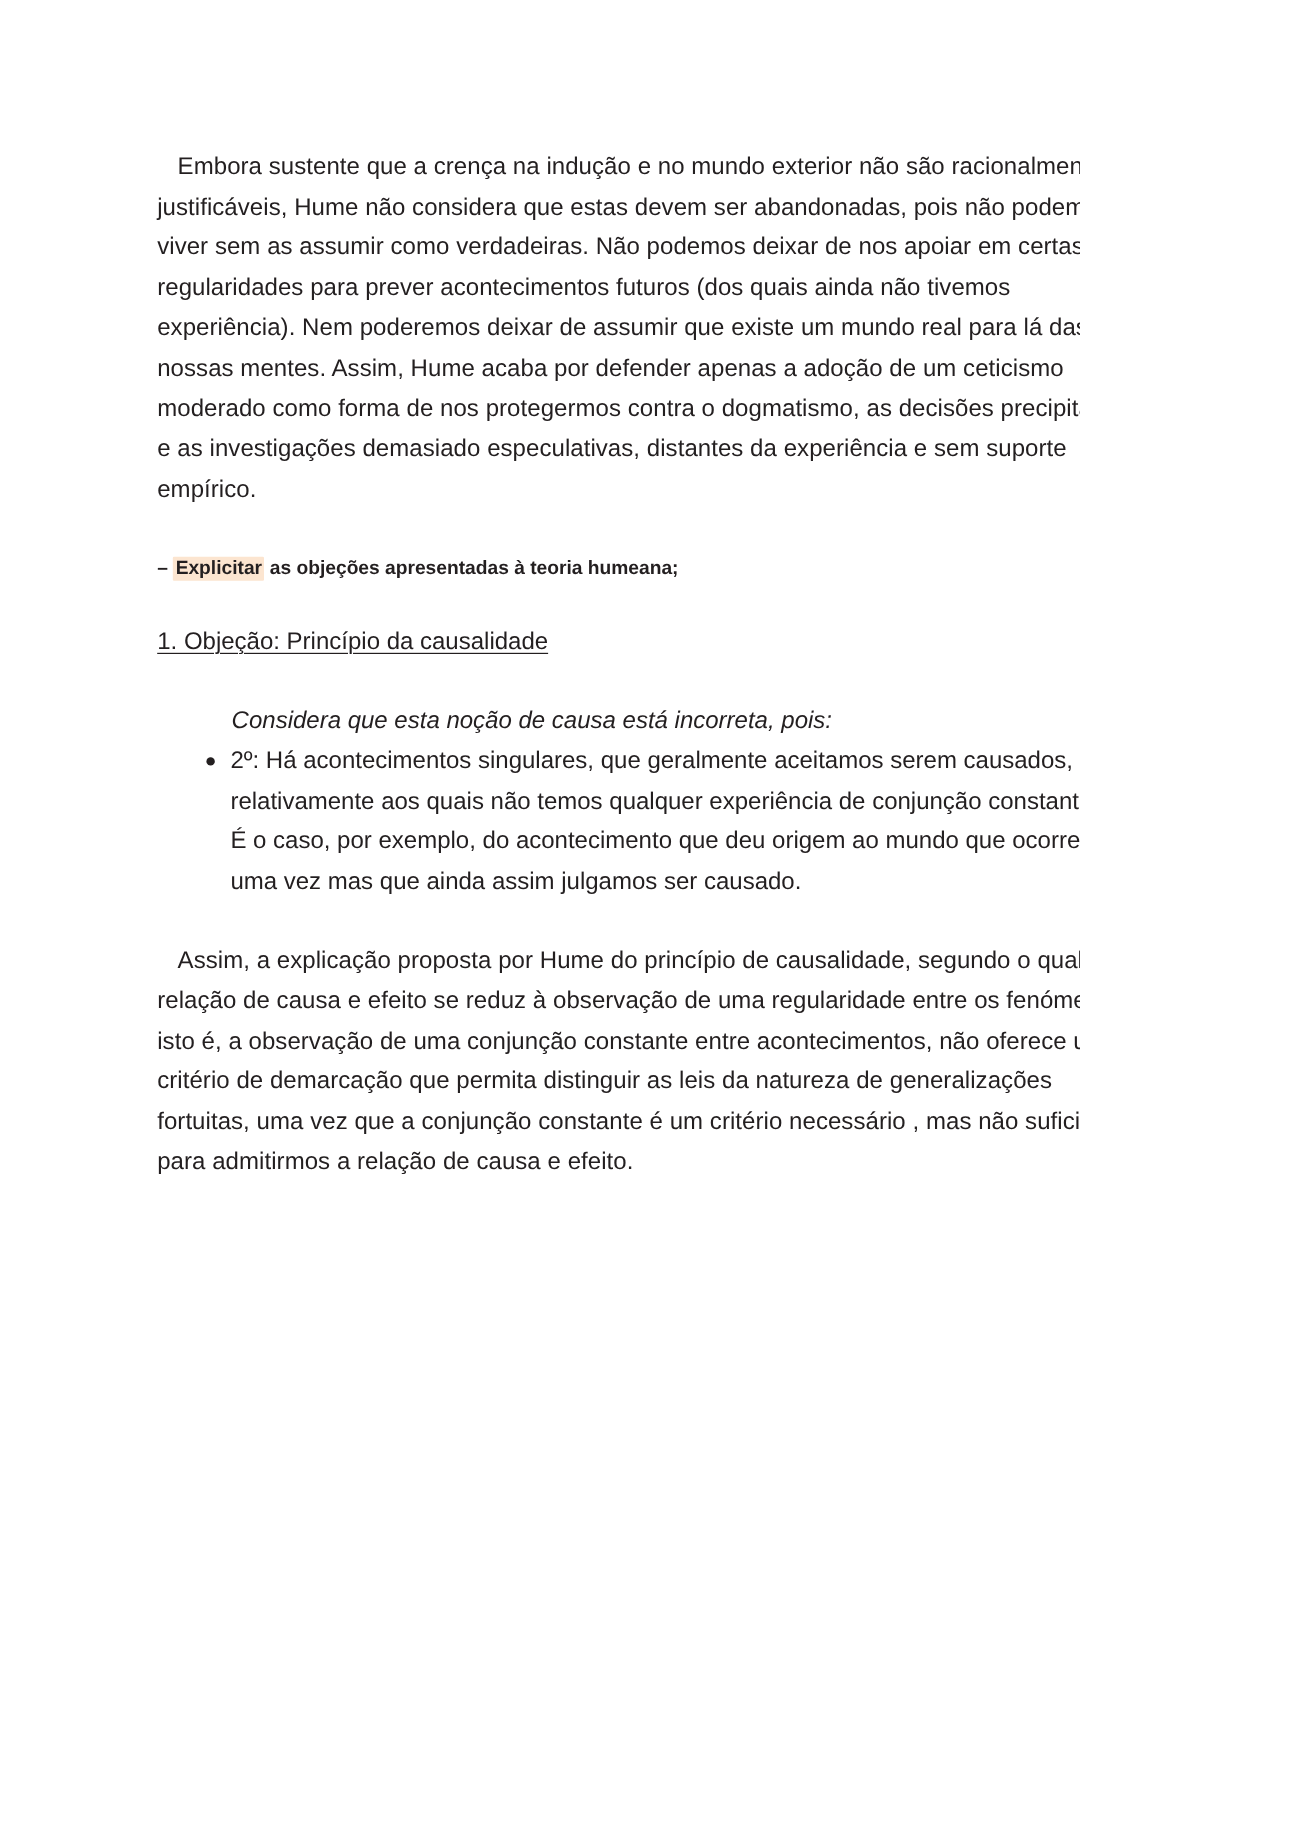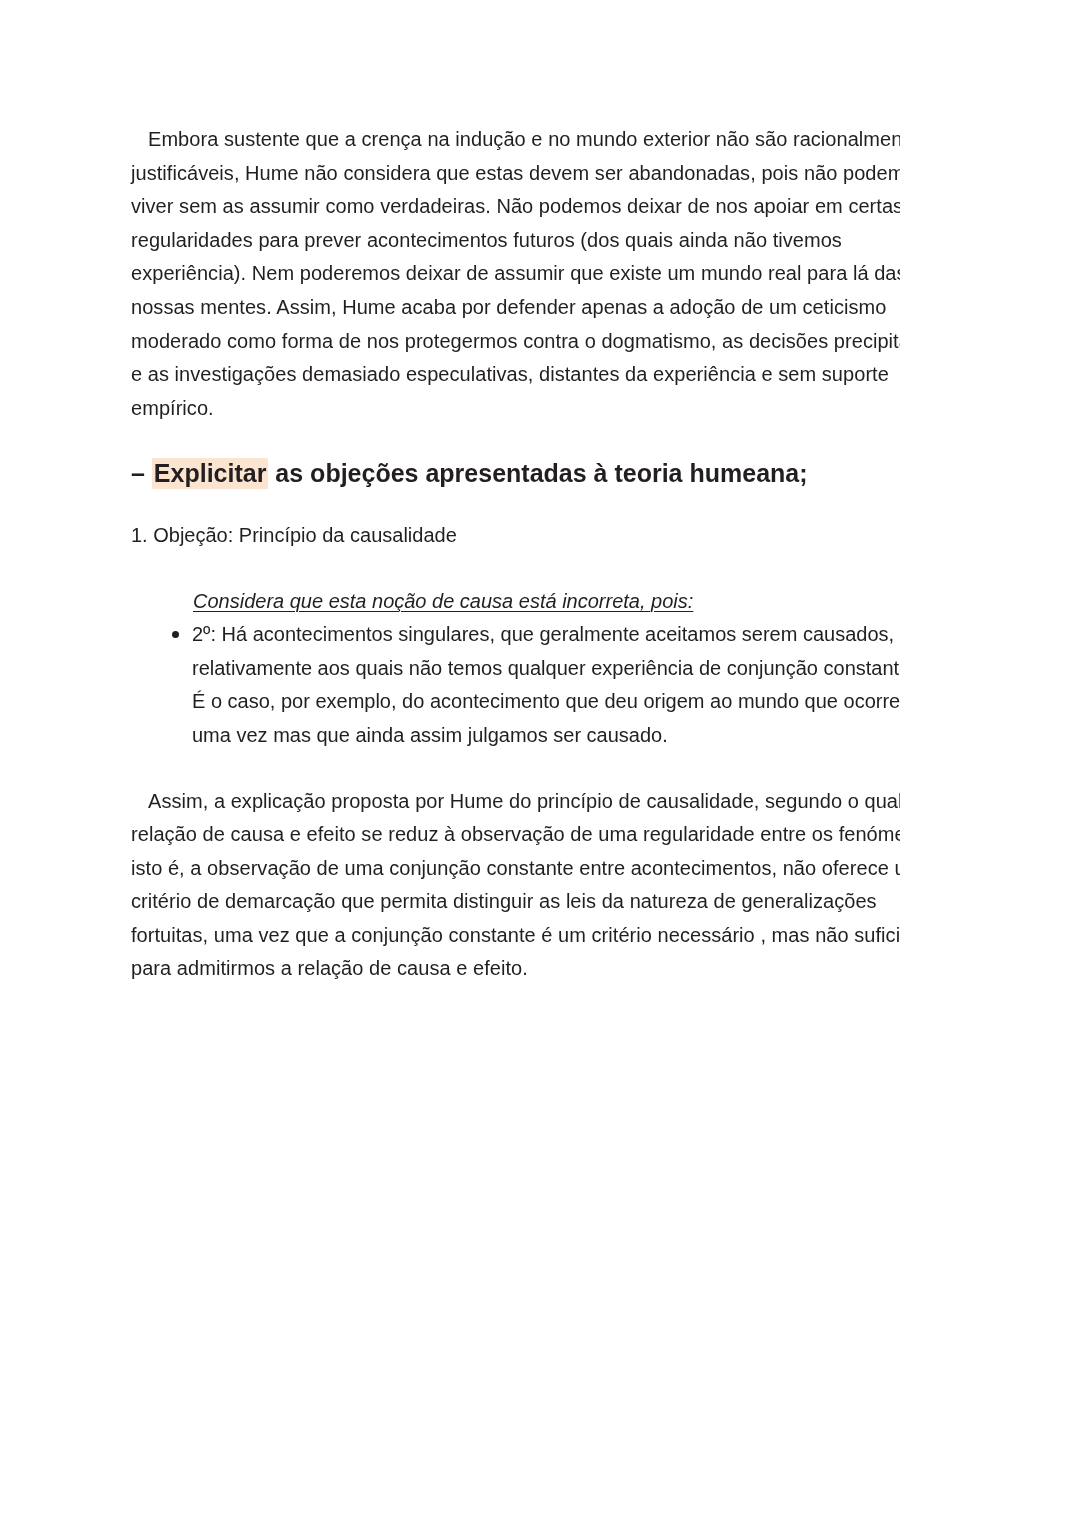--- a/index.html
+++ b/index.html
@@ -30,52 +30,52 @@
     line-height: 33.6px;
     color: #231f20;
     margin: 0;
     text-indent: 17px;
     letter-spacing: 0.05px;
   }
   .gap-lg { height: 32px; }
   .gap-md { height: 28px; }
 
   .heading-bold {
-    font-size: 25px;
+    font-size: 16px;
     line-height: 33.6px;
     color: #231f20;
     font-weight: 700;
     margin: 0;
     text-indent: 0;
   }
   .hl {
     background: #fce5d0;
     padding: 1px 2px 2px 2px;
     border-radius: 1px;
   }
   .heading-underline {
     font-size: 20px;
     line-height: 33.6px;
     color: #231f20;
     margin: 0;
     text-indent: 0;
   }
   .heading-underline .u {
+    text-decoration: underline;
     text-underline-offset: 3px;
     text-decoration-thickness: 1.4px;
   }
   .subheading-italic {
     font-size: 20px;
     line-height: 33.6px;
     color: #231f20;
     margin: 0 0 0 62px;
     font-style: italic;
   }
   .subheading-italic .u {
-    text-decoration: underline;
     text-underline-offset: 3px;
     text-decoration-thickness: 1.4px;
   }
   ul.bullets {
     list-style: none;
     margin: 0;
     padding: 0;
   }
   ul.bullets > li {
     position: relative;

